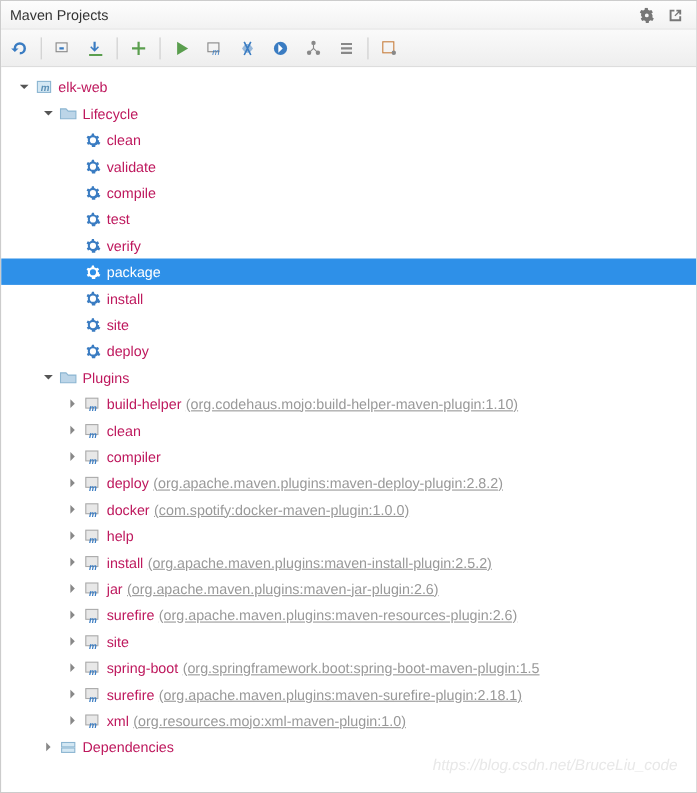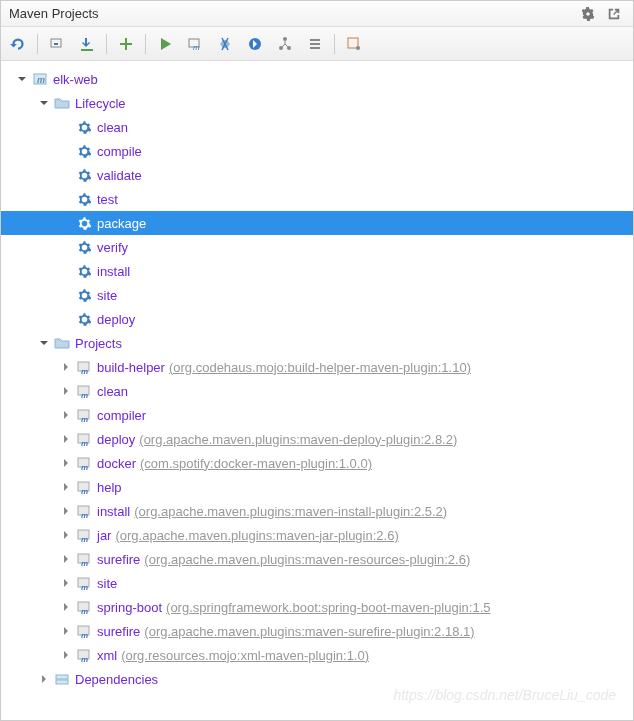--- a/index.html
+++ b/index.html
@@ -89,21 +89,21 @@
     .node-icon {
       width: 18px;
       height: 18px;
       margin-right: 4px;
       display: flex;
       align-items: center;
       justify-content: center;
       flex-shrink: 0;
     }
     .label {
-      color: #6d28d9;
+      color: #be185d;
     }
     .selected .label { color: #fff; }
     .detail {
       color: #999;
       margin-left: 4px;
       text-decoration: underline;
     }
     .watermark {
       position: absolute;
       bottom: 18px;
@@ -243,65 +243,65 @@
       </span>
       <span class="label">clean</span>
     </div>
     <div class="tree-row">
       <span class="indent" style="width:68px"></span>
       <span class="node-icon">
         <svg class="gear-icon" width="15" height="15" viewBox="0 0 16 16">
           <path fill="#3a7cc2" d="M8 5a3 3 0 100 6 3 3 0 000-6zm6 3c0 .5 0 1-.2 1.4l1.4 1-1.2 2-1.6-.6c-.6.5-1.3.9-2 1.1l-.2 1.7H7l-.2-1.7c-.7-.2-1.4-.6-2-1.1l-1.6.6-1.2-2 1.4-1C3.1 9 3 8.5 3 8s0-1 .2-1.4l-1.4-1 1.2-2 1.6.6c.6-.5 1.3-.9 2-1.1L7 1.4h2l.2 1.7c.7.2 1.4.6 2 1.1l1.6-.6 1.2 2-1.4 1c.2.4.2.9.2 1.4z"></path>
         </svg>
       </span>
+      <span class="label">validate</span>
+    </div>
+    <div class="tree-row">
+      <span class="indent" style="width:68px"></span>
+      <span class="node-icon">
+        <svg class="gear-icon" width="15" height="15" viewBox="0 0 16 16">
+          <path fill="#3a7cc2" d="M8 5a3 3 0 100 6 3 3 0 000-6zm6 3c0 .5 0 1-.2 1.4l1.4 1-1.2 2-1.6-.6c-.6.5-1.3.9-2 1.1l-.2 1.7H7l-.2-1.7c-.7-.2-1.4-.6-2-1.1l-1.6.6-1.2-2 1.4-1C3.1 9 3 8.5 3 8s0-1 .2-1.4l-1.4-1 1.2-2 1.6.6c.6-.5 1.3-.9 2-1.1L7 1.4h2l.2 1.7c.7.2 1.4.6 2 1.1l1.6-.6 1.2 2-1.4 1c.2.4.2.9.2 1.4z"></path>
+        </svg>
+      </span>
       <span class="label">compile</span>
     </div>
     <div class="tree-row">
       <span class="indent" style="width:68px"></span>
       <span class="node-icon">
         <svg class="gear-icon" width="15" height="15" viewBox="0 0 16 16">
           <path fill="#3a7cc2" d="M8 5a3 3 0 100 6 3 3 0 000-6zm6 3c0 .5 0 1-.2 1.4l1.4 1-1.2 2-1.6-.6c-.6.5-1.3.9-2 1.1l-.2 1.7H7l-.2-1.7c-.7-.2-1.4-.6-2-1.1l-1.6.6-1.2-2 1.4-1C3.1 9 3 8.5 3 8s0-1 .2-1.4l-1.4-1 1.2-2 1.6.6c.6-.5 1.3-.9 2-1.1L7 1.4h2l.2 1.7c.7.2 1.4.6 2 1.1l1.6-.6 1.2 2-1.4 1c.2.4.2.9.2 1.4z"></path>
         </svg>
       </span>
-      <span class="label">validate</span>
-    </div>
-    <div class="tree-row">
-      <span class="indent" style="width:68px"></span>
-      <span class="node-icon">
-        <svg class="gear-icon" width="15" height="15" viewBox="0 0 16 16">
-          <path fill="#3a7cc2" d="M8 5a3 3 0 100 6 3 3 0 000-6zm6 3c0 .5 0 1-.2 1.4l1.4 1-1.2 2-1.6-.6c-.6.5-1.3.9-2 1.1l-.2 1.7H7l-.2-1.7c-.7-.2-1.4-.6-2-1.1l-1.6.6-1.2-2 1.4-1C3.1 9 3 8.5 3 8s0-1 .2-1.4l-1.4-1 1.2-2 1.6.6c.6-.5 1.3-.9 2-1.1L7 1.4h2l.2 1.7c.7.2 1.4.6 2 1.1l1.6-.6 1.2 2-1.4 1c.2.4.2.9.2 1.4z"></path>
-        </svg>
-      </span>
       <span class="label">test</span>
     </div>
+    <div class="tree-row">
+      <span class="indent" style="width:68px"></span>
+      <span class="node-icon">
+        <svg class="gear-icon" width="15" height="15" viewBox="0 0 16 16">
+          <path fill="#3a7cc2" d="M8 5a3 3 0 100 6 3 3 0 000-6zm6 3c0 .5 0 1-.2 1.4l1.4 1-1.2 2-1.6-.6c-.6.5-1.3.9-2 1.1l-.2 1.7H7l-.2-1.7c-.7-.2-1.4-.6-2-1.1l-1.6.6-1.2-2 1.4-1C3.1 9 3 8.5 3 8s0-1 .2-1.4l-1.4-1 1.2-2 1.6.6c.6-.5 1.3-.9 2-1.1L7 1.4h2l.2 1.7c.7.2 1.4.6 2 1.1l1.6-.6 1.2 2-1.4 1c.2.4.2.9.2 1.4z"></path>
+        </svg>
+      </span>
+      <span class="label">verify</span>
+    </div>
     <div class="tree-row selected">
       <span class="indent" style="width:68px"></span>
       <span class="node-icon">
         <svg class="gear-icon" width="15" height="15" viewBox="0 0 16 16">
           <path fill="#fff" d="M8 5a3 3 0 100 6 3 3 0 000-6zm6 3c0 .5 0 1-.2 1.4l1.4 1-1.2 2-1.6-.6c-.6.5-1.3.9-2 1.1l-.2 1.7H7l-.2-1.7c-.7-.2-1.4-.6-2-1.1l-1.6.6-1.2-2 1.4-1C3.1 9 3 8.5 3 8s0-1 .2-1.4l-1.4-1 1.2-2 1.6.6c.6-.5 1.3-.9 2-1.1L7 1.4h2l.2 1.7c.7.2 1.4.6 2 1.1l1.6-.6 1.2 2-1.4 1c.2.4.2.9.2 1.4z"></path>
         </svg>
       </span>
       <span class="label">package</span>
     </div>
     <div class="tree-row">
       <span class="indent" style="width:68px"></span>
       <span class="node-icon">
         <svg class="gear-icon" width="15" height="15" viewBox="0 0 16 16">
           <path fill="#3a7cc2" d="M8 5a3 3 0 100 6 3 3 0 000-6zm6 3c0 .5 0 1-.2 1.4l1.4 1-1.2 2-1.6-.6c-.6.5-1.3.9-2 1.1l-.2 1.7H7l-.2-1.7c-.7-.2-1.4-.6-2-1.1l-1.6.6-1.2-2 1.4-1C3.1 9 3 8.5 3 8s0-1 .2-1.4l-1.4-1 1.2-2 1.6.6c.6-.5 1.3-.9 2-1.1L7 1.4h2l.2 1.7c.7.2 1.4.6 2 1.1l1.6-.6 1.2 2-1.4 1c.2.4.2.9.2 1.4z"></path>
         </svg>
       </span>
-      <span class="label">verify</span>
-    </div>
-    <div class="tree-row">
-      <span class="indent" style="width:68px"></span>
-      <span class="node-icon">
-        <svg class="gear-icon" width="15" height="15" viewBox="0 0 16 16">
-          <path fill="#3a7cc2" d="M8 5a3 3 0 100 6 3 3 0 000-6zm6 3c0 .5 0 1-.2 1.4l1.4 1-1.2 2-1.6-.6c-.6.5-1.3.9-2 1.1l-.2 1.7H7l-.2-1.7c-.7-.2-1.4-.6-2-1.1l-1.6.6-1.2-2 1.4-1C3.1 9 3 8.5 3 8s0-1 .2-1.4l-1.4-1 1.2-2 1.6.6c.6-.5 1.3-.9 2-1.1L7 1.4h2l.2 1.7c.7.2 1.4.6 2 1.1l1.6-.6 1.2 2-1.4 1c.2.4.2.9.2 1.4z"></path>
-        </svg>
-      </span>
       <span class="label">install</span>
     </div>
     <div class="tree-row">
       <span class="indent" style="width:68px"></span>
       <span class="node-icon">
         <svg class="gear-icon" width="15" height="15" viewBox="0 0 16 16">
           <path fill="#3a7cc2" d="M8 5a3 3 0 100 6 3 3 0 000-6zm6 3c0 .5 0 1-.2 1.4l1.4 1-1.2 2-1.6-.6c-.6.5-1.3.9-2 1.1l-.2 1.7H7l-.2-1.7c-.7-.2-1.4-.6-2-1.1l-1.6.6-1.2-2 1.4-1C3.1 9 3 8.5 3 8s0-1 .2-1.4l-1.4-1 1.2-2 1.6.6c.6-.5 1.3-.9 2-1.1L7 1.4h2l.2 1.7c.7.2 1.4.6 2 1.1l1.6-.6 1.2 2-1.4 1c.2.4.2.9.2 1.4z"></path>
         </svg>
       </span>
       <span class="label">site</span>
@@ -320,21 +320,21 @@
       <span class="expand">
         <svg width="10" height="10" viewBox="0 0 10 10">
           <path fill="#555" d="M1 3l4 4 4-4z"></path>
         </svg>
       </span>
       <span class="node-icon">
         <svg width="16" height="16" viewBox="0 0 16 16">
           <path fill="#bcd5e8" stroke="#8bb5d1" d="M1 4h5l2 2h7v7H1V4z"></path>
         </svg>
       </span>
-      <span class="label">Projects</span>
+      <span class="label">Plugins</span>
     </div>
     <div class="tree-row">
       <span class="indent" style="width:52px"></span>
       <span class="expand">
         <svg width="10" height="10" viewBox="0 0 10 10">
           <path fill="#888" d="M3 1l4 4-4 4z"></path>
         </svg>
       </span>
       <span class="node-icon">
         <svg width="16" height="16" viewBox="0 0 16 16">

